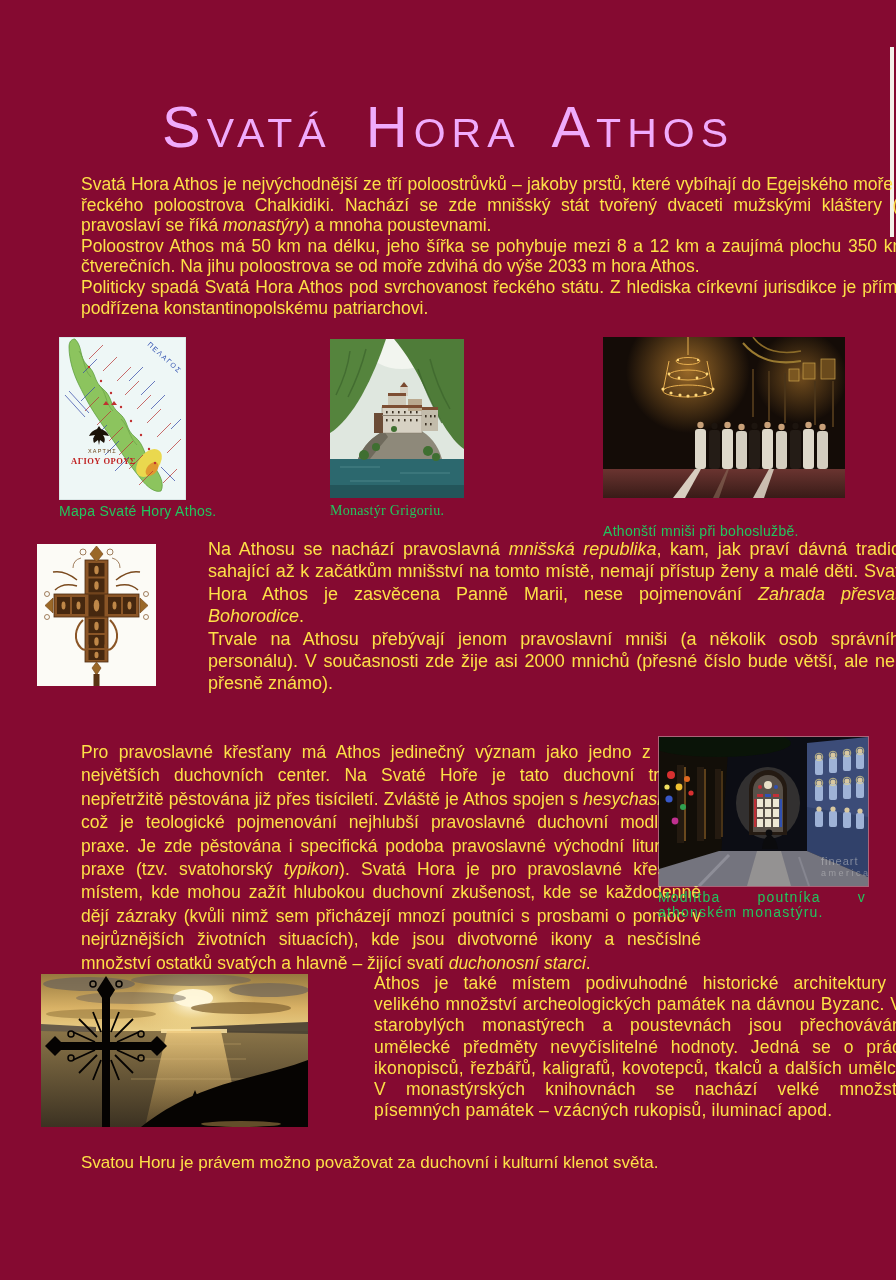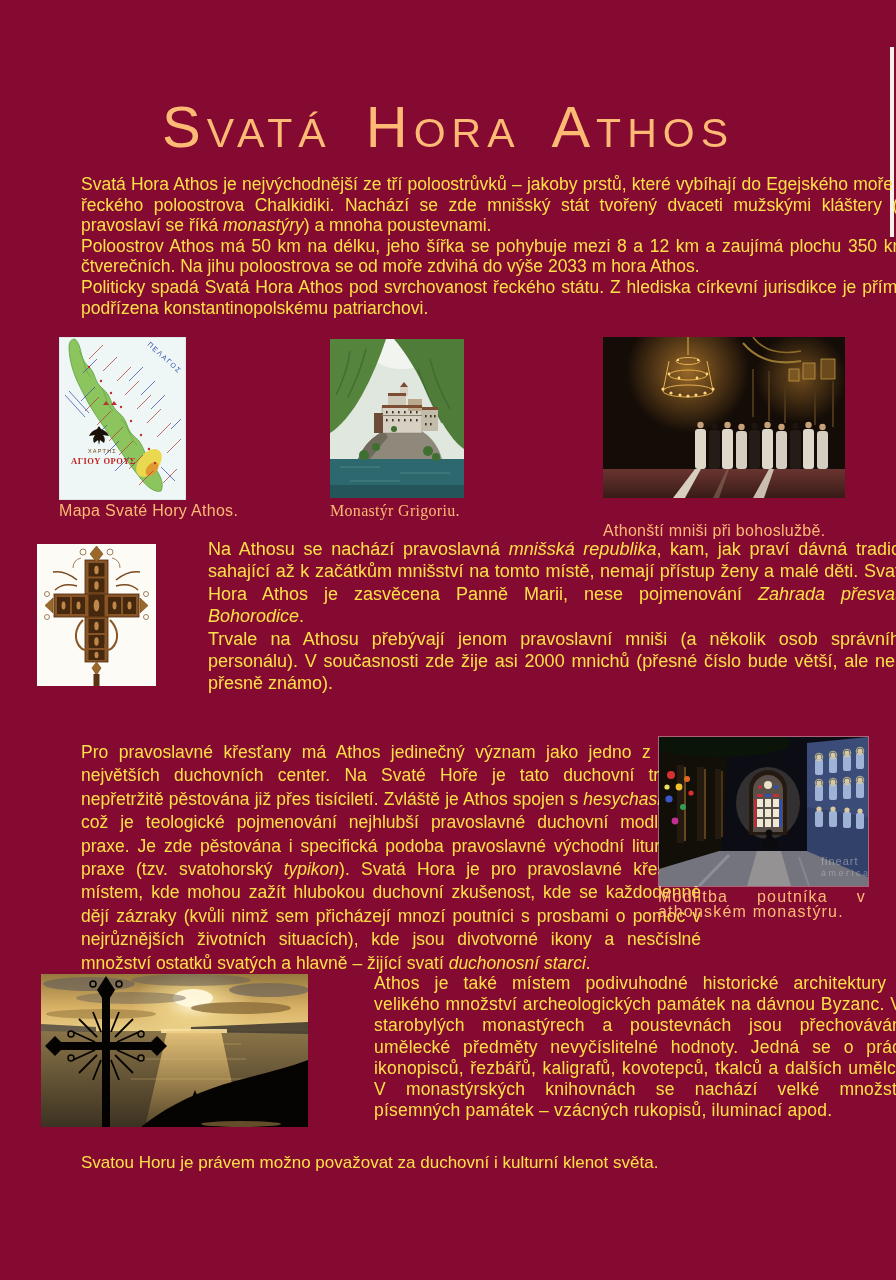--- a/index.html
+++ b/index.html
@@ -3,34 +3,34 @@
 <meta charset="utf-8">
 <style>
   html,body{margin:0;padding:0;background:#850a31;}
   .page{
     position:relative;width:896px;height:1280px;overflow:hidden;
     background:#850a31;color:#fdf8f3;
     font-family:"Liberation Sans",sans-serif;
   }
   .page-title{
     position:absolute;top:56px;left:0;width:100%;
-    text-align:center;color:#fdba74;
+    text-align:center;color:#f0abfc;
     font-variant:small-caps;font-size:58px;font-weight:400;
     letter-spacing:6px;word-spacing:12px;line-height:1.1;
   }
   .bodytext{position:absolute;font-size:17.5px;text-align:justify;color:#fde047;margin-left:44px;}
   .bodytext p{margin:0;}
   .it{font-style:italic;}
   #intro{left:37px;top:174px;width:826px;line-height:20.6px;}
   #cross-text{left:164px;top:538px;width:702px;line-height:22.4px;font-size:18px;}
   #pro-text{left:37px;top:741px;width:620px;line-height:23.4px;}
   #heritage-text{left:330px;top:973px;width:537px;line-height:21.2px;letter-spacing:.2px;}
   #final-line{left:37px;top:1153px;width:760px;font-size:17px;text-align:left;}
   .caption{
-    position:absolute;font-size:16px;line-height:14.5px;color:#fdba74;letter-spacing:.3px;
+    position:absolute;font-size:14px;line-height:14.5px;color:#22c55e;letter-spacing:.3px;
   }
   #cap-map{left:59px;top:504px;width:200px;}
   #cap-monastery{left:330px;top:504px;width:200px;font-family:Liberation Serif, serif;}
   #cap-monks{left:603px;top:524px;width:240px;}
   #cap-cross{left:37px;top:691px;width:124px;text-align:justify;letter-spacing:.8px;}
   #cap-corridor{left:658px;top:890px;width:208px;text-align:justify;letter-spacing:1.2px;}
   .fig{position:absolute;margin:0;padding:0;line-height:0;}
   .fig svg{display:block;}
   #fig-map{left:59px;top:337px;}
   #fig-monastery{left:330px;top:339px;}

